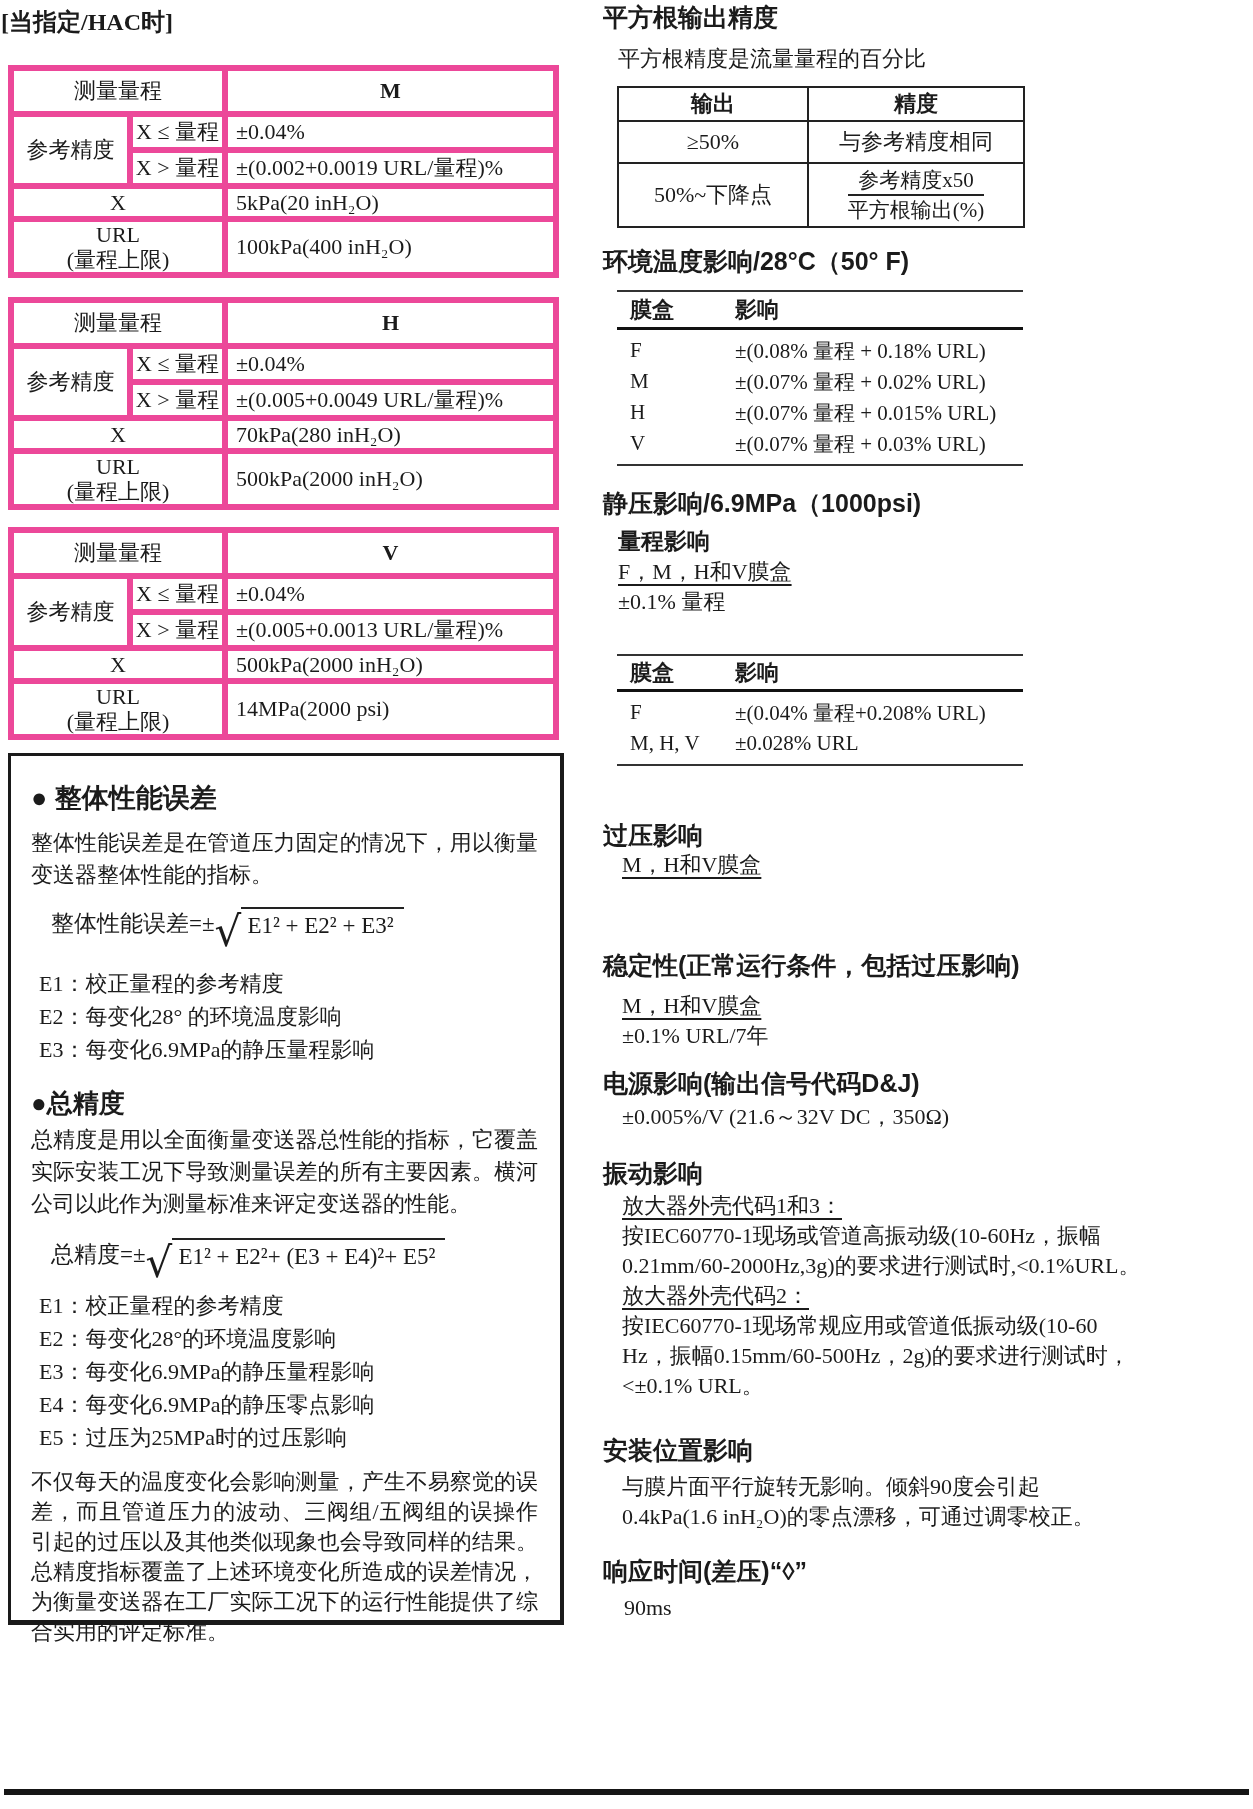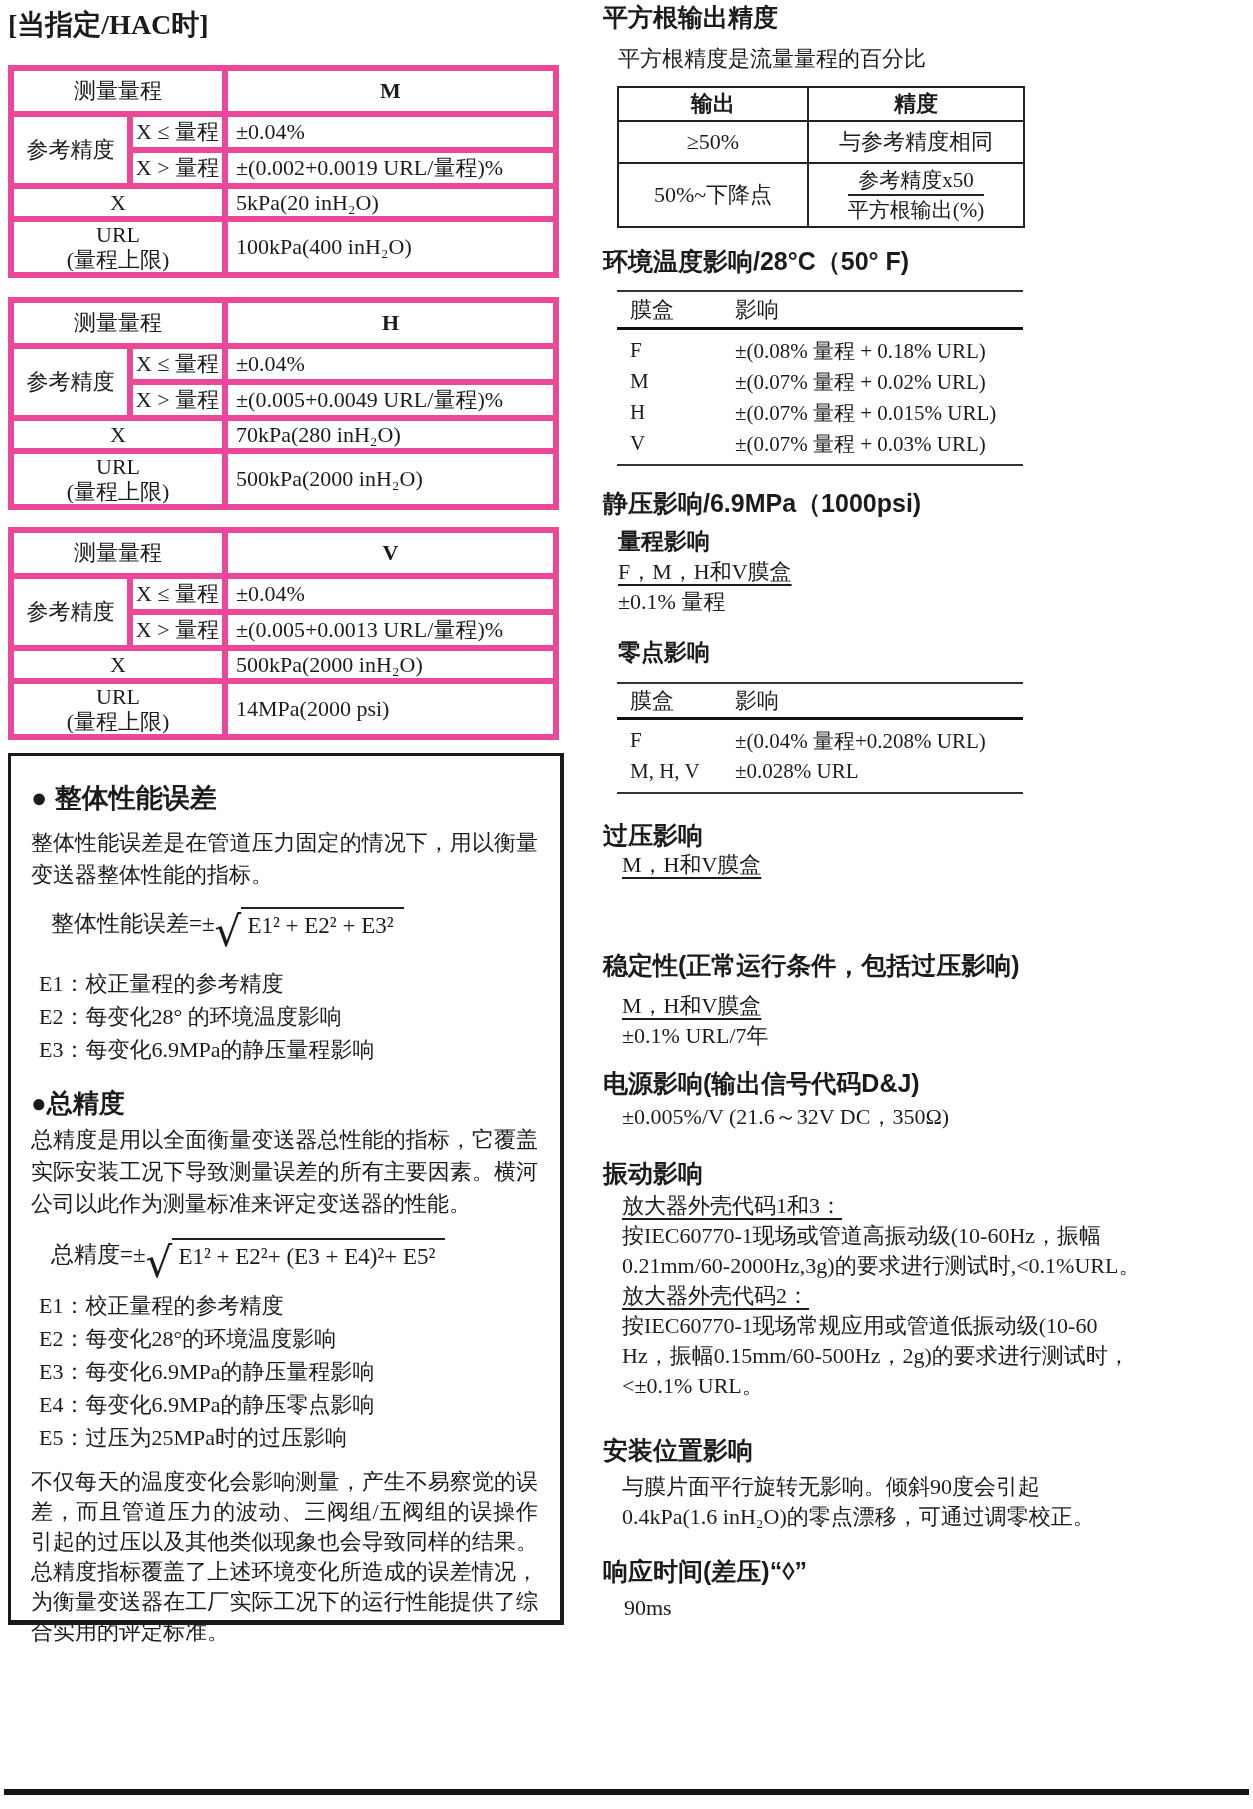--- a/index.html
+++ b/index.html
@@ -5,21 +5,21 @@
   * { margin:0; padding:0; box-sizing:border-box; }
   body { background:#e8e8e8; }
   .page {
     position:relative; width:1253px; height:1809px; background:#ffffff;
     color:#1b1b1b; overflow:hidden; margin:0 auto;
     font-family:"Liberation Serif", serif;
   }
   .abs { position:absolute; }
 
   
-  .doc-title { left:8px; top:6px; font-size:28px; font-weight:bold; font-family:"Liberation Serif",serif; }
+  .doc-title { left:1px; top:6px; font-size:24px; font-weight:bold; font-family:"Liberation Serif",serif; }
 
   table.spec { border-collapse:collapse; table-layout:fixed; width:545px;
     font-size:22px; color:#1b1b1b; }
   table.spec td { border:6px solid #ec4899; text-align:center; vertical-align:middle; padding:0; }
   table.spec tr.hdr td { height:46px; border-bottom:3px solid #222; }
   table.spec td.cap { font-weight:bold; font-family:"Liberation Serif",serif; }
   table.spec td.val { text-align:left; padding-left:8px; }
   table.spec td.lbl2 { line-height:25px; }
   .t-m { left:8px; top:65px; }
   .t-h { left:8px; top:297px; }
@@ -50,21 +50,21 @@
     font-size:22px; }
   table.sqt td { border:2px solid #222; text-align:center; vertical-align:middle; }
   table.sqt tr.hdr td { height:34px; font-weight:bold; }
   .frac { display:inline-block; text-align:center; font-size:21px; line-height:26px; padding:3px 0; }
   .frac .num { border-bottom:2px solid #222; padding:0 6px 1px 6px; }
   .frac .den { padding-top:1px; }
 
   
   .ot { width:406px; margin-left:17px; border-top:2px solid #333; border-bottom:2px solid #333; }
   .ot-head { display:flex; align-items:center; height:38px; border-bottom:3px solid #111;
-    font-size:22px; }
+    font-size:22px;font-weight:bold; }
   .ot-row { display:flex; align-items:center; height:31px; font-size:21px; }
   .ot-c1 { width:118px; padding-left:13px; flex:none; }
   .ot-c2 { flex:1; }
 
   .bottom-rule { left:4px; top:1789px; width:1245px; height:6px; background:#151515; }
 </style>
 </head>
 <body>
 
 <div class="page">
@@ -262,21 +262,20 @@
     </div>
 
     <div class="sec" style="top:488px">
       <div class="sec-h">静压影响/6.9MPa（1000psi)</div>
       <div class="sub-h" style="margin-top:9px">量程影响</div>
       <div class="body-line uline" style="margin-left:18px; margin-top:2px">F，M，H和V膜盒</div>
       <div class="body-line" style="margin-left:18px">±0.1% 量程</div>
     </div>
 
     <div class="sec" style="top:638px">
-      <div class="sub-h">零点影响</div>
       <div class="ot" style="margin-top:16px">
         <div class="ot-head" style="height:36px">
           <div class="ot-c1">膜盒</div>
           <div class="ot-c2">影响</div>
         </div>
         <div class="ot-row" style="margin-top:5px">
           <div class="ot-c1">F</div>
           <div class="ot-c2">±(0.04% 量程+0.208% URL)</div>
         </div>
         <div class="ot-row" style="margin-bottom:5px">

